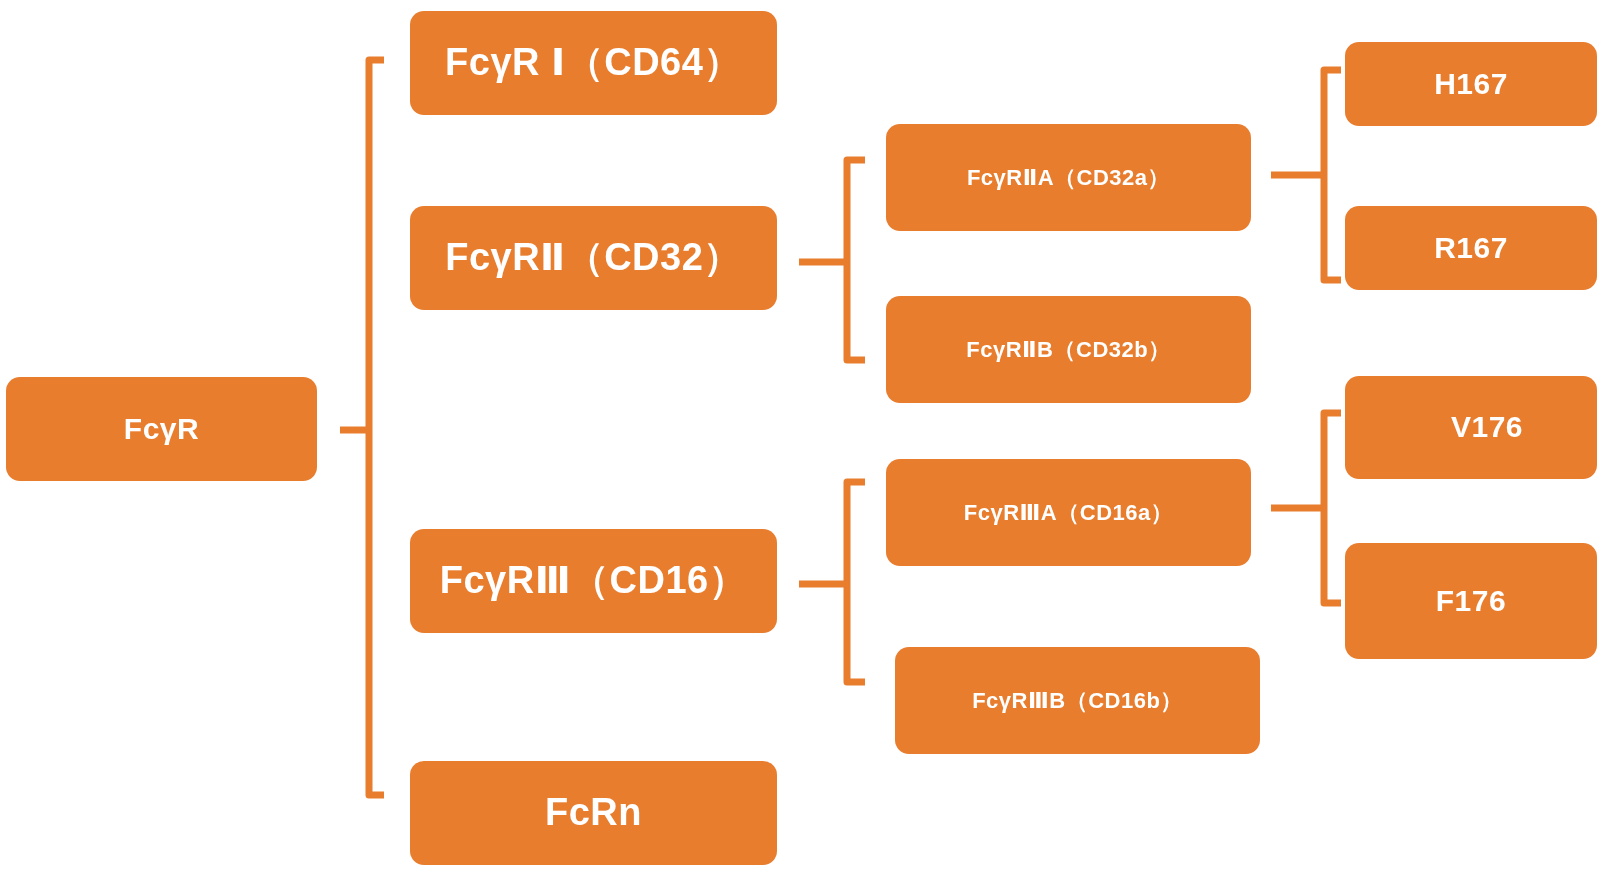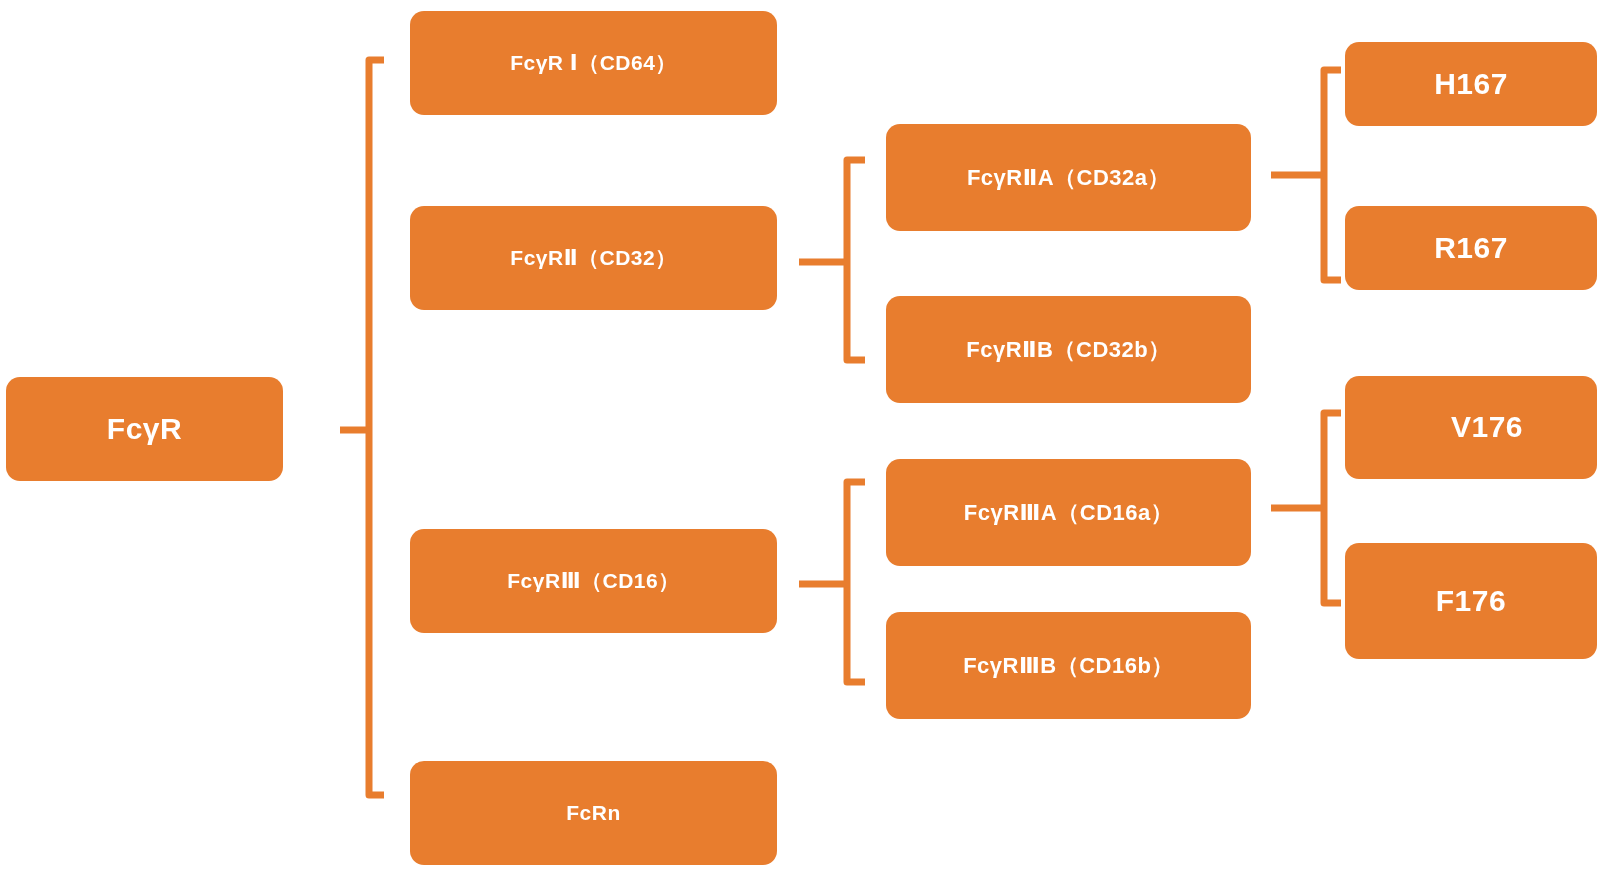--- a/index.html
+++ b/index.html
@@ -27,34 +27,34 @@
     align-items: center;
     justify-content: center;
     text-align: center;
     font-weight: bold;
     letter-spacing: 0.5px;
     line-height: 1.15;
     white-space: nowrap;
     user-select: none;
   }
   
-  .n-root      { left: 6px;   top: 377px; width: 277px; height: 104px; font-size: 30px; }
-  .n-lvl2      { left: 410px;             width: 367px; height: 104px; font-size: 21px; }
+  .n-root      { left: 6px;   top: 377px; width: 311px; height: 104px; font-size: 30px; }
+  .n-lvl2      { left: 410px;             width: 367px; height: 104px; font-size: 38px; }
   .n-lvl3      { left: 886px;             width: 365px; height: 107px;  font-size: 22px; text-align: center; }
   .n-lvl4      { left: 1345px;            width: 252px; height: 84px; font-size: 30px; }
 
   .n-fcgr1     { top: 11px;  }
   .n-fcgr2     { top: 206px; }
   .n-fcgr3     { top: 529px; }
   .n-fcrn      { top: 761px; }
 
   .n-cd32a     { top: 124px; }
   .n-cd32b     { top: 296px; }
   .n-cd16a     { top: 459px; }
-  .n-cd16b     { top: 612px; }
+  .n-cd16b     { top: 647px; margin-left: 9px; }
 
   .n-h167      { top: 42px;  }
   .n-r167      { top: 206px; }
   .n-v176      { top: 376px; height: 103px; padding-left: 32px; }
   .n-f176      { top: 543px; height: 116px; }
 
   
   .bracket {
     position: absolute;
     overflow: visible;

